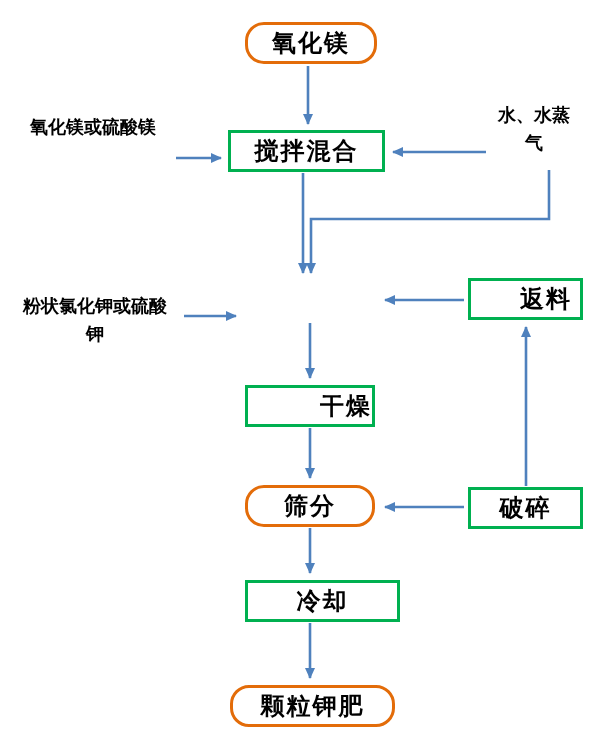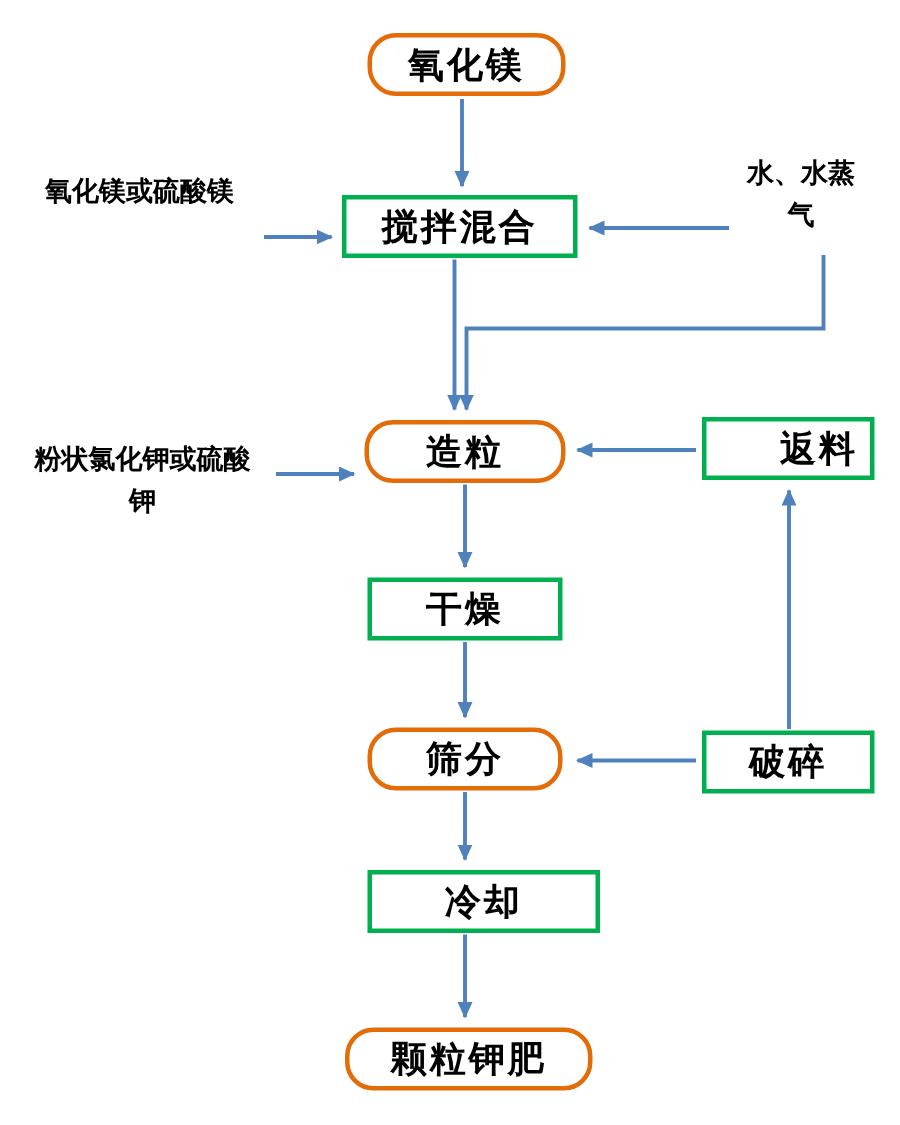--- a/index.html
+++ b/index.html
@@ -52,29 +52,26 @@
   </svg>
 
   <div class="node orange" style="left:245px; top:22px;  width:132px;">
     <span>氧化镁</span>
   </div>
 
   <div class="node green" style="left:228px; top:130px; width:157px;align-items:center;">
     <span>搅拌混合</span>
   </div>
 
-  <div class="node orange" style="left:243px; top:280px; width:134px;">
-    <span>造粒</span>
-  </div>
 
   <div class="node green" style="left:468px; top:278px; width:115px;padding-left:41px;">
     <span>返料</span>
   </div>
 
-  <div class="node green" style="left:245px; top:385px; width:130px;">
+  <div class="node green" style="left:245px; top:385px; width:130px;justify-content:flex-end;">
     <span>干燥</span>
   </div>
 
   <div class="node green" style="left:468px; top:487px; width:115px;">
     <span>破碎</span>
   </div>
 
   <div class="node orange" style="left:245px; top:485px; width:130px;">
     <span>筛分</span>
   </div>

